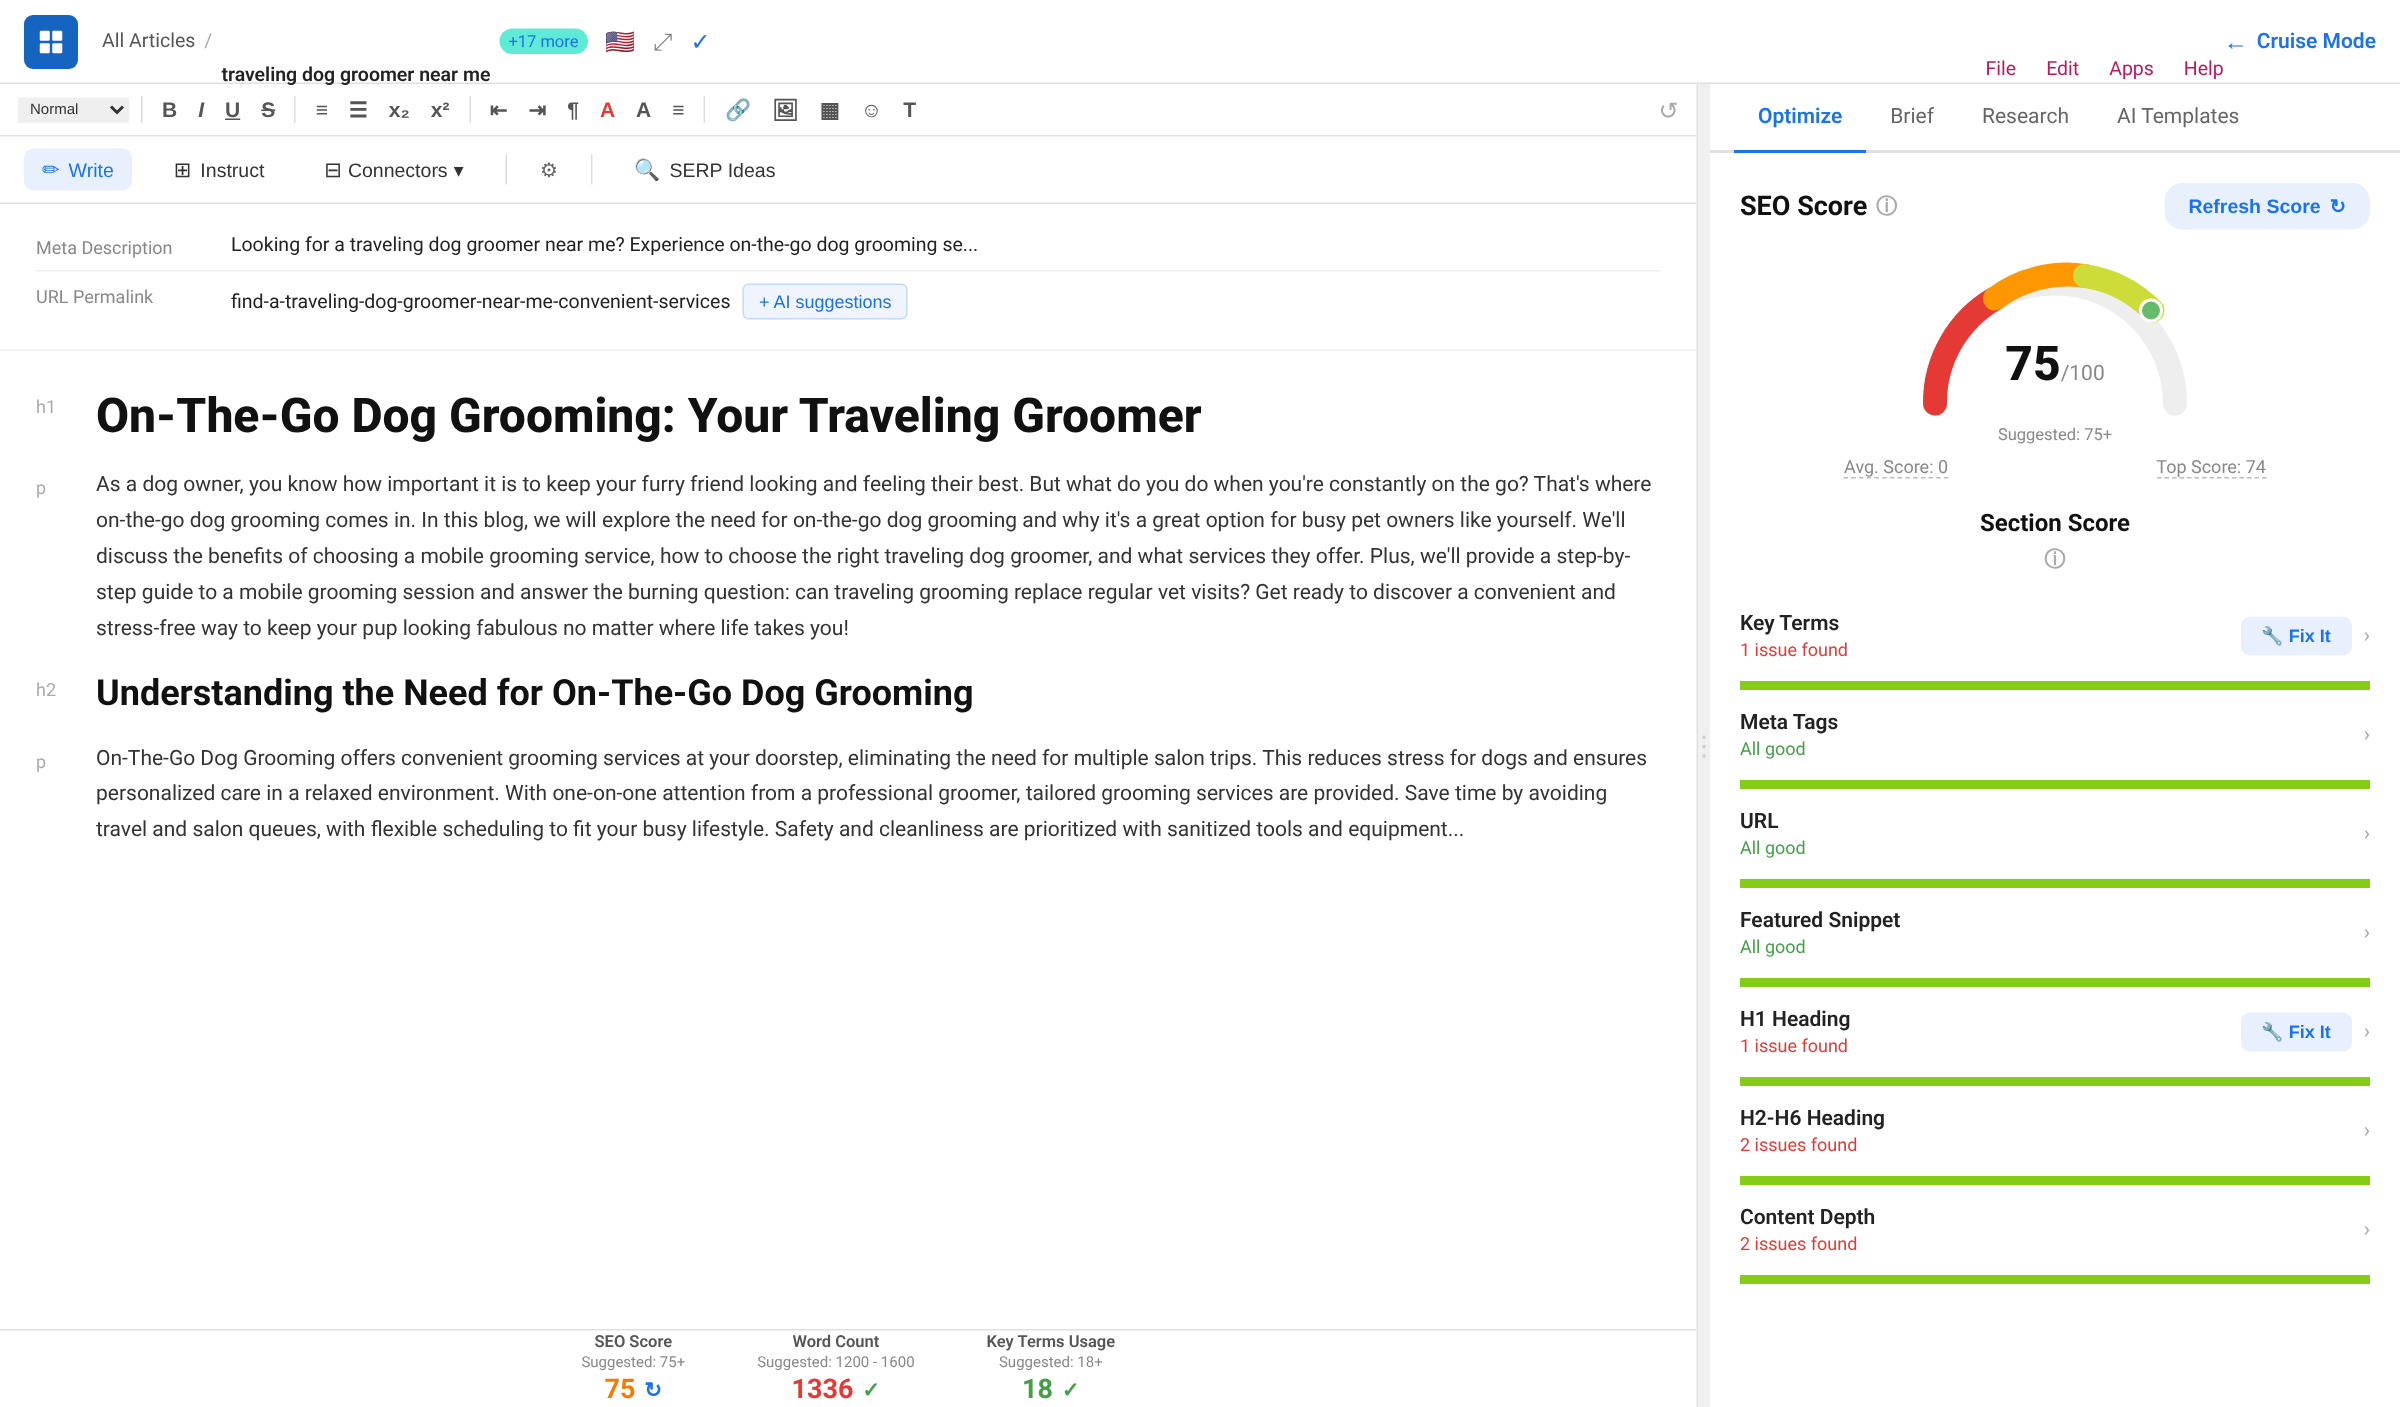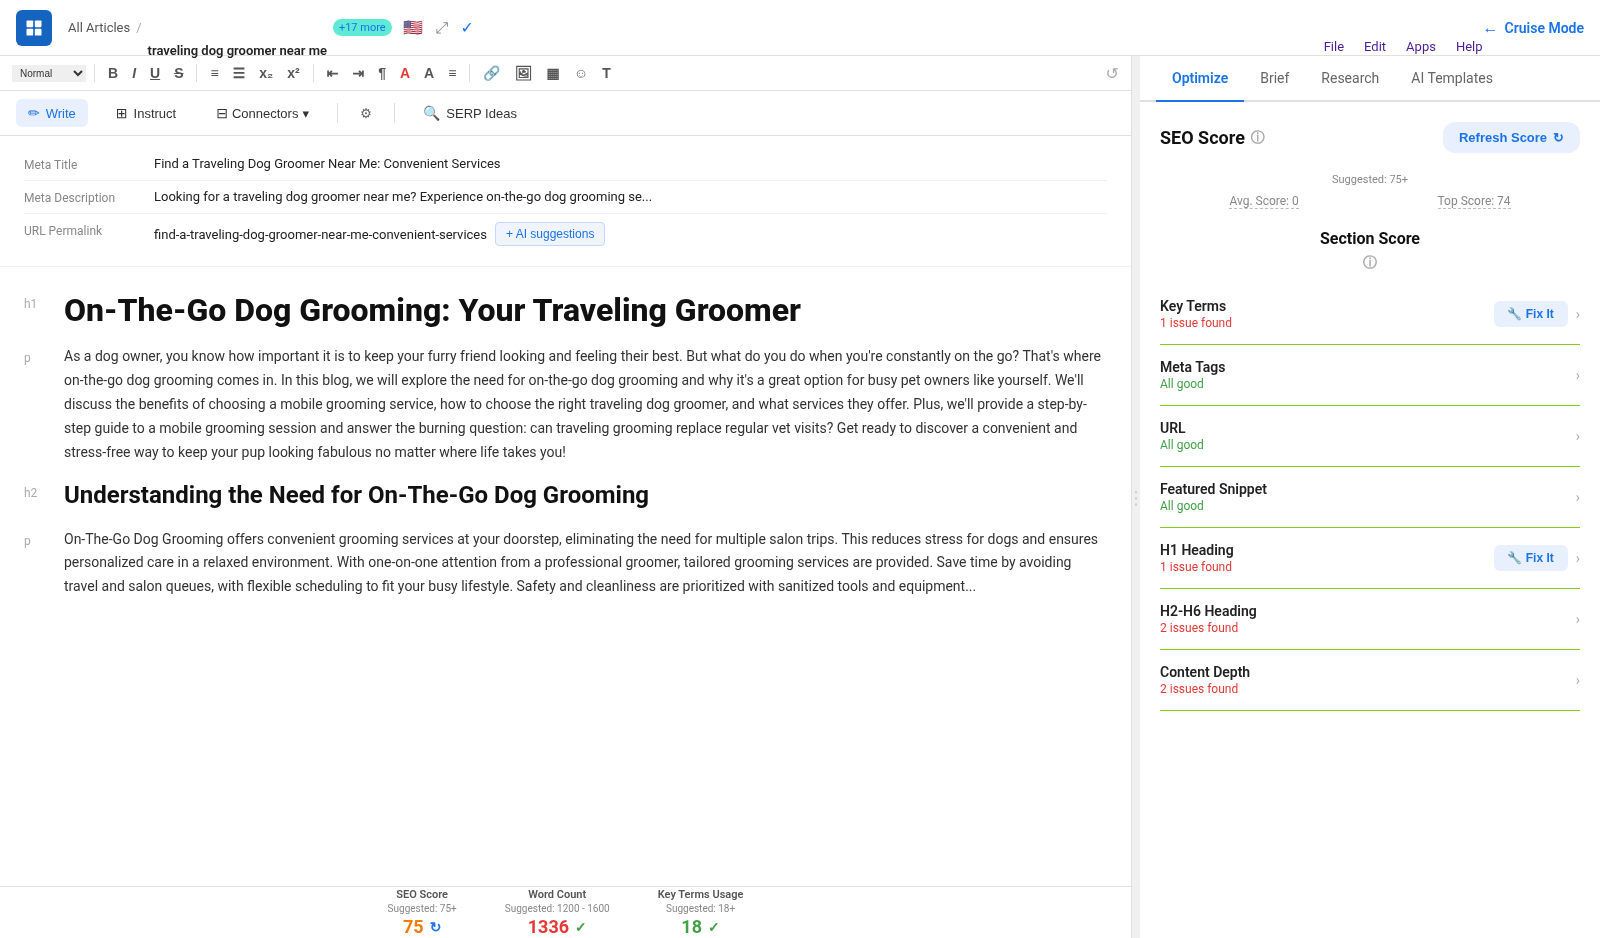--- a/index.html
+++ b/index.html
@@ -11,21 +11,21 @@
     #topbar-logo svg { width: 20px; height: 20px; fill: white; }
     #topbar-breadcrumb { display: flex; align-items: center; gap: 6px; flex: 1; }
     #topbar-breadcrumb .all-articles { color: #555; font-size: 13px; }
     #topbar-breadcrumb .separator { color: #aaa; font-size: 13px; }
     #topbar-breadcrumb .current-article { color: #222; font-size: 13px; font-weight: 600; margin-top: 46px; }
     #topbar-breadcrumb .more-badge { background: #5eead4; color: #1a73e8; font-size: 11px; padding: 2px 6px; border-radius: 10px; cursor: pointer; }
     #topbar-breadcrumb .flag { font-size: 16px; margin-left: 6px; }
     #topbar-breadcrumb .share-icon { color: #888; font-size: 16px; margin-left: 6px; cursor: pointer; }
     #topbar-breadcrumb .check-icon { color: #1a73e8; font-size: 16px; margin-left: 6px; }
     #topbar-menu { display: flex; gap: 20px; margin-left: 16px; }
-    #topbar-menu span { color: #4c1d95; font-size: 13px; cursor: pointer; margin-top: 38px; }
+    #topbar-menu span { color: #be185d; font-size: 13px; cursor: pointer; margin-top: 38px; }
     #cruise-mode { display: flex; align-items: center; gap: 6px; color: #1a73e8; font-size: 14px; font-weight: 600; cursor: pointer; margin-left: auto; }
     #cruise-mode .arrow { font-size: 16px; }
 
     
     #main { display: flex; flex: 1; overflow: hidden; }
 
     
     #editor { flex: 1; display: flex; flex-direction: column; overflow: hidden; border-right: 1px solid #e0e0e0; }
 
     
@@ -101,21 +101,21 @@
     .gauge-suggested { font-size: 11px; color: #888; text-align: center; margin-top: 4px; }
 
     .score-meta { display: flex; justify-content: space-around; margin-top: 8px; margin-bottom: 20px; }
     .score-meta-item { text-align: center; }
     .score-meta-label { font-size: 12px; color: #888; border-bottom: 1px dashed #bbb; cursor: pointer; }
 
     
     .section-score-title { font-size: 16px; font-weight: 700; color: #111; display: flex; align-items: center; gap: 6px; margin-bottom: 12px; flex-direction: column; }
 
     
-    .score-item { display: flex; align-items: center; justify-content: space-between; padding: 14px 0; border-bottom: 1px solid #84cc16; }
+    .score-item { display: flex; align-items: center; justify-content: space-between; padding: 14px 0; border-bottom: 6px solid #84cc16; }
     .score-item-left { display: flex; flex-direction: column; gap: 2px; }
     .score-item-name { font-size: 14px; font-weight: 600; color: #222; }
     .score-item-status { font-size: 12px; }
     .status-issue { color: #e53935; }
     .status-good { color: #43a047; }
     .score-item-right { display: flex; align-items: center; gap: 8px; }
     .fix-it-btn { background: #e8f0fe; color: #1a73e8; border: none; padding: 6px 14px; border-radius: 6px; font-size: 12px; font-weight: 600; cursor: pointer; display: flex; align-items: center; gap: 4px; }
     .chevron-icon { color: #aaa; font-size: 14px; cursor: pointer; }
 
     
@@ -210,24 +210,20 @@
       <button class="gear-btn">⚙</button>
       <div class="subtoolbar-sep"></div>
       <button class="subtoolbar-btn">
         <span class="subtoolbar-icon">🔍</span>
         <span>SERP Ideas</span>
       </button>
     </div>
 
     <div id="meta-section">
       <div class="meta-row">
-        <span class="meta-label">Meta Title</span>
-        <span class="meta-value">Find a Traveling Dog Groomer Near Me: Convenient Services</span>
-      </div>
-      <div class="meta-row">
         <span class="meta-label">Meta Description</span>
         <span class="meta-value">Looking for a traveling dog groomer near me? Experience on-the-go dog grooming se...</span>
       </div>
       <div class="meta-row">
         <span class="meta-label">URL Permalink</span>
         <div class="meta-value url">
           <span>find-a-traveling-dog-groomer-near-me-convenient-services</span>
           <button class="ai-suggestions-btn">+ AI suggestions</button>
         </div>
       </div>
@@ -297,20 +293,37 @@
           <span>SEO Score</span>
           <span class="info-icon">ⓘ</span>
         </div>
         <button class="refresh-score-btn">
           <span>Refresh Score</span>
           <span>↻</span>
         </button>
       </div>
 
       <div class="gauge-container">
+        <div class="gauge-wrap">
+          <svg class="gauge-svg" viewBox="0 0 200 110">
+
+            <path d="M 20 100 A 80 80 0 0 1 180 100" fill="none" stroke="#eee" stroke-width="16" stroke-linecap="round"></path>
+
+            <path d="M 20 100 A 80 80 0 0 1 60 30" fill="none" stroke="#e53935" stroke-width="16" stroke-linecap="round"></path>
+
+            <path d="M 60 30 A 80 80 0 0 1 120 15" fill="none" stroke="#ff9800" stroke-width="16" stroke-linecap="round"></path>
+
+            <path d="M 120 15 A 80 80 0 0 1 165 38" fill="none" stroke="#cddc39" stroke-width="16" stroke-linecap="round"></path>
+
+            <circle cx="164" cy="38" r="7" fill="#66bb6a" stroke="white" stroke-width="2"></circle>
+          </svg>
+          <div class="gauge-value">
+            <span class="gauge-number">75</span><span class="gauge-total">/100</span>
+          </div>
+        </div>
         <div class="gauge-suggested">Suggested: 75+</div>
       </div>
 
       <div class="score-meta">
         <div class="score-meta-item">
           <div class="score-meta-label">Avg. Score: 0</div>
         </div>
         <div class="score-meta-item">
           <div class="score-meta-label">Top Score: 74</div>
         </div>

